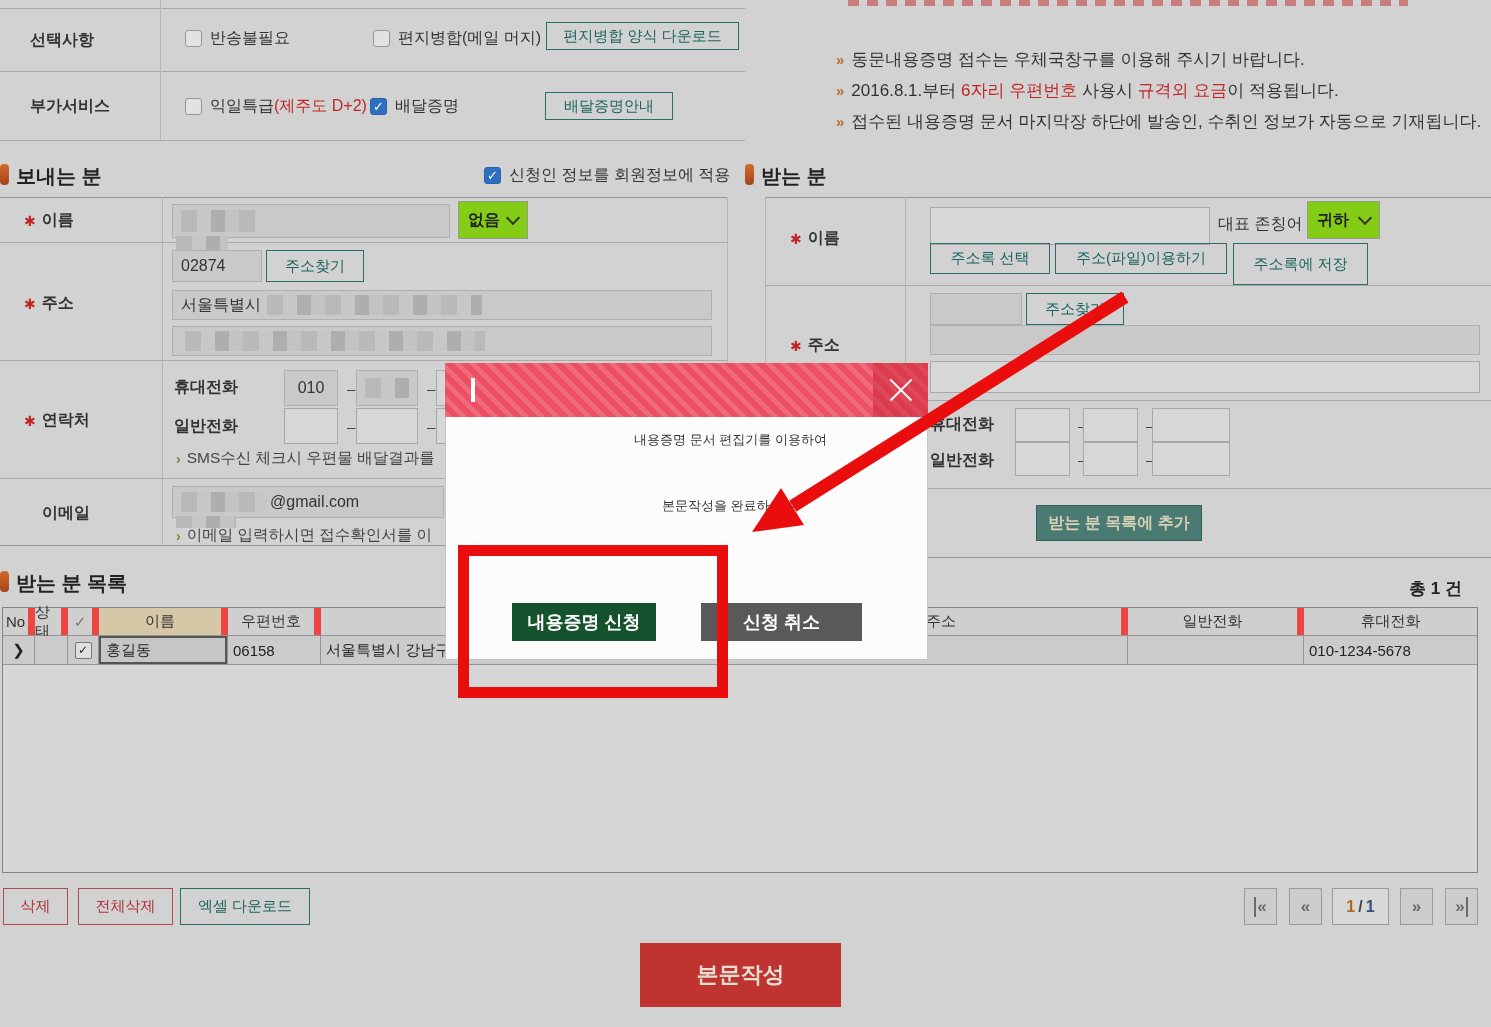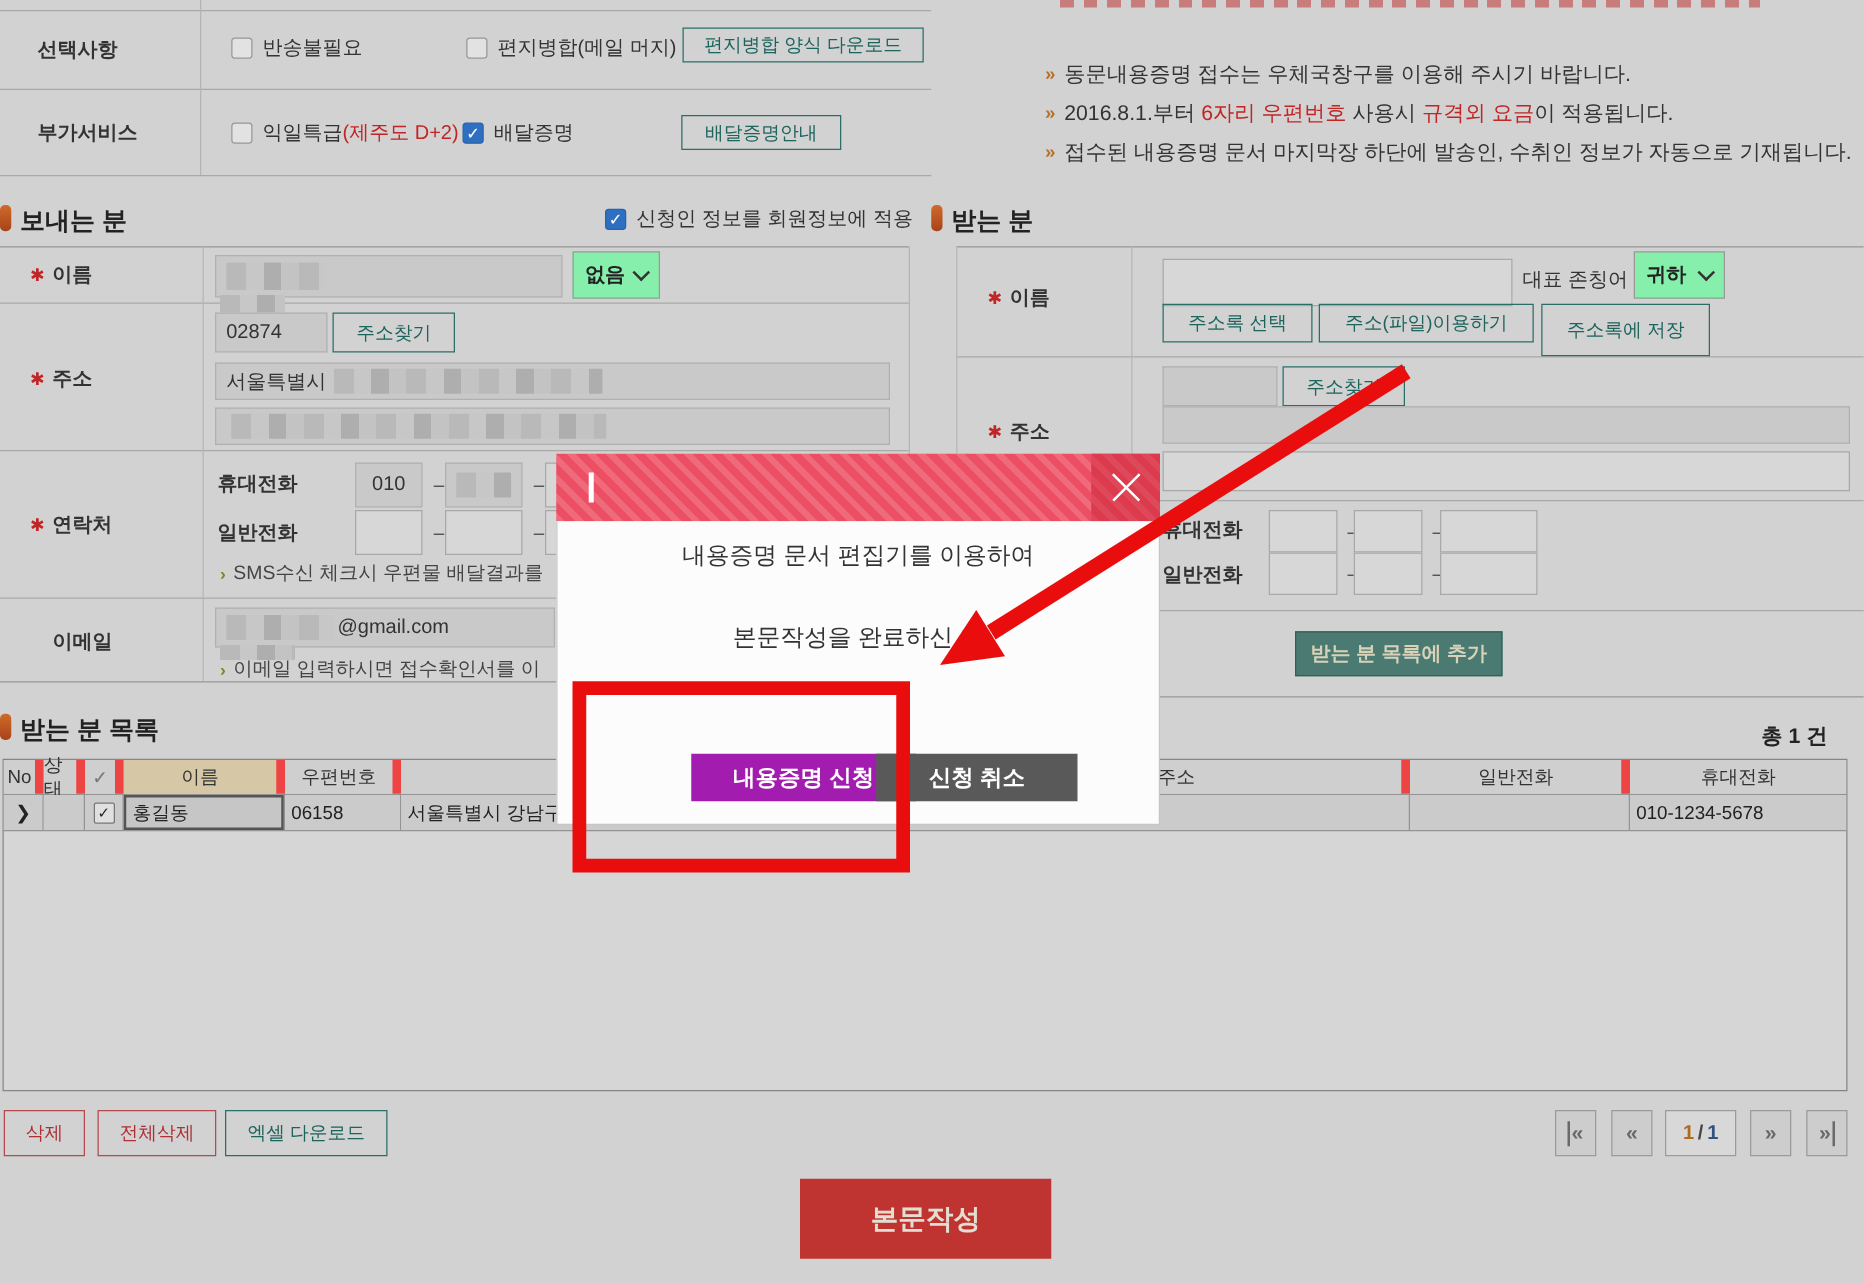--- a/index.html
+++ b/index.html
@@ -10,42 +10,42 @@
   .lbl{font-weight:bold;color:#333;font-size:16px;}
   .star{color:#c22525;font-weight:bold;font-size:14px;margin-right:6px;}
   .hline{position:absolute;height:1px;background:#a9a9a9;}
   .vline{position:absolute;width:1px;background:#b5b5b5;}
   .checkbox{width:17px;height:17px;background:#e2e2e2;border:1px solid #979797;border-radius:3px;box-sizing:border-box;}
   .checkbox.checked{background:#2f6fc1;border-color:#2a62aa;color:#fff;font-size:13px;font-weight:bold;display:flex;align-items:center;justify-content:center;}
   .cb-label{font-size:16px;color:#333;margin-left:8px;}
   .teal-btn{border:1px solid #2a6f67;color:#1d645d;background:transparent;font-size:15px;display:flex;align-items:center;justify-content:center;box-sizing:border-box;cursor:pointer;}
   .gray-input{background:#c9c9c9;border:1px solid #b0b0b0;box-sizing:border-box;display:flex;align-items:center;padding:0 8px;font-size:16px;color:#333;}
   .lite-input{background:#d7d7d7;border:1px solid #a8a8a8;box-sizing:border-box;}
-  .select{background:#86efac;border:1px solid #999;box-sizing:border-box;display:flex;align-items:center;justify-content:space-between;padding:0 9px;font-size:16px;color:#222;font-weight:bold;}
+  .select{background:#84cc16;border:1px solid #999;box-sizing:border-box;display:flex;align-items:center;justify-content:space-between;padding:0 9px;font-size:16px;color:#222;font-weight:bold;}
   .chev{width:8px;height:8px;border-right:2px solid #333;border-bottom:2px solid #333;transform:rotate(45deg);margin-top:-4px;}
   .blur{background:repeating-linear-gradient(90deg,#b9b9b9 0 16px,#c7c7c7 16px 30px,#aeaeae 30px 44px,#c3c3c3 44px 58px);border-radius:1px;}
   .bullet{position:absolute;width:9px;height:21px;border-radius:4px;background:linear-gradient(#d06a2a,#a8431a);}
   .sec-title{font-size:20px;font-weight:bold;color:#222;}
   .note{font-size:15.5px;color:#444;display:flex;align-items:center;}
   .note .nb{color:#6f8f2f;font-weight:bold;margin-right:6px;font-size:14px;}
   .rnote{font-size:17px;color:#333;display:flex;align-items:center;white-space:nowrap;}
   .rnote .nb{color:#b5722d;font-weight:bold;margin-right:7px;font-size:15px;}
   .redtxt{color:#c22525;}
   .dash{color:#444;font-size:15px;margin:0 4px;}
   .ph-lbl{font-weight:bold;color:#333;font-size:16px;}
   
   .tbl-h{background:#cfcfcf;border-right:7px solid #ef4444;box-sizing:border-box;display:flex;align-items:center;justify-content:center;font-size:15px;color:#333;height:27px;}
   .tbl-c{background:#cbcbcb;border-right:1px solid #949494;box-sizing:border-box;display:flex;align-items:center;font-size:15px;color:#222;height:28px;padding:0 5px;}
   
   #modal{position:absolute;left:445px;top:363px;width:483px;z-index:40;}
   #modal-header{position:relative;height:54px;background:#ec4f63;background-image:repeating-linear-gradient(45deg,rgba(255,255,255,.16) 0 5px,rgba(255,255,255,0) 5px 11px);display:flex;align-items:center;}
   #modal-close{position:absolute;right:0;top:0;width:55px;height:54px;background:#dc3b4e;background-image:repeating-linear-gradient(45deg,rgba(255,255,255,.07) 0 5px,rgba(255,255,255,0) 5px 11px);cursor:pointer;}
   .xl{position:absolute;left:13px;top:26px;width:30px;height:1.6px;background:#fff;}
   #modal-body{background:#fcfcfc;border:1px solid #c6c6c6;border-top:none;height:243px;position:relative;box-sizing:border-box;}
-  .m-line{position:absolute;width:100%;text-align:center;font-size:19px;color:#333;}
+  .m-line{position:absolute;width:100%;text-align:center;font-size:13px;color:#333;padding-left:44px;}
   .m-btn{position:absolute;height:38px;display:flex;align-items:center;justify-content:center;color:#fff;font-weight:bold;font-size:18px;cursor:pointer;}
   
   #anno-rect{position:absolute;left:458px;top:545px;width:270px;height:153px;border:11px solid #ea0d0d;box-sizing:border-box;z-index:60;pointer-events:none;}
   #anno-arrow{position:absolute;left:0;top:0;z-index:70;pointer-events:none;}
   .pg-btn{background:#cdcdcd;border:1px solid #9b9b9b;box-sizing:border-box;color:#6a6a6a;font-weight:bold;font-size:17px;display:flex;align-items:center;justify-content:center;}
   .red-obtn{border:1px solid #b4494f;color:#ad3036;background:transparent;font-size:15px;display:flex;align-items:center;justify-content:center;box-sizing:border-box;}
   .smudge{background:repeating-linear-gradient(90deg,rgba(190,40,40,.5) 0 11px,rgba(190,40,40,0) 11px 19px);}
 </style>
 </head>
 <body>
@@ -283,21 +283,21 @@
     <div id="modal-header">
       <span style="display:inline-block;width:4px;height:24px;background:#fff;margin-left:26px;"></span>
       <div id="modal-close">
         <span class="xl" style="transform:rotate(45deg);"></span>
         <span class="xl" style="transform:rotate(-45deg);"></span>
       </div>
     </div>
     <div id="modal-body">
       <div class="m-line" style="top:14px;">내용증명 문서 편집기를 이용하여</div>
       <div class="m-line" style="top:80px;">본문작성을 완료하신 후</div>
-      <div class="m-btn" style="left:66px;top:186px;width:180px;background:#a21caf;margin-left:41px;">내용증명 신청</div>
+      <div class="m-btn" style="left:66px;top:186px;width:144px;background:#14532d;">내용증명 신청</div>
       <div class="m-btn" style="left:255px;top:186px;width:161px;background:#595959;">신청 취소</div>
     </div>
   </div>
 
   <div id="anno-rect"></div>
   <svg id="anno-arrow" width="1491" height="1027" viewBox="0 0 1491 1027">
     <line x1="1125" y1="297" x2="793" y2="506" stroke="#ea0d0d" stroke-width="13"></line>
     <polygon points="752,532 781,488 804,525" fill="#ea0d0d"></polygon>
   </svg>
 

